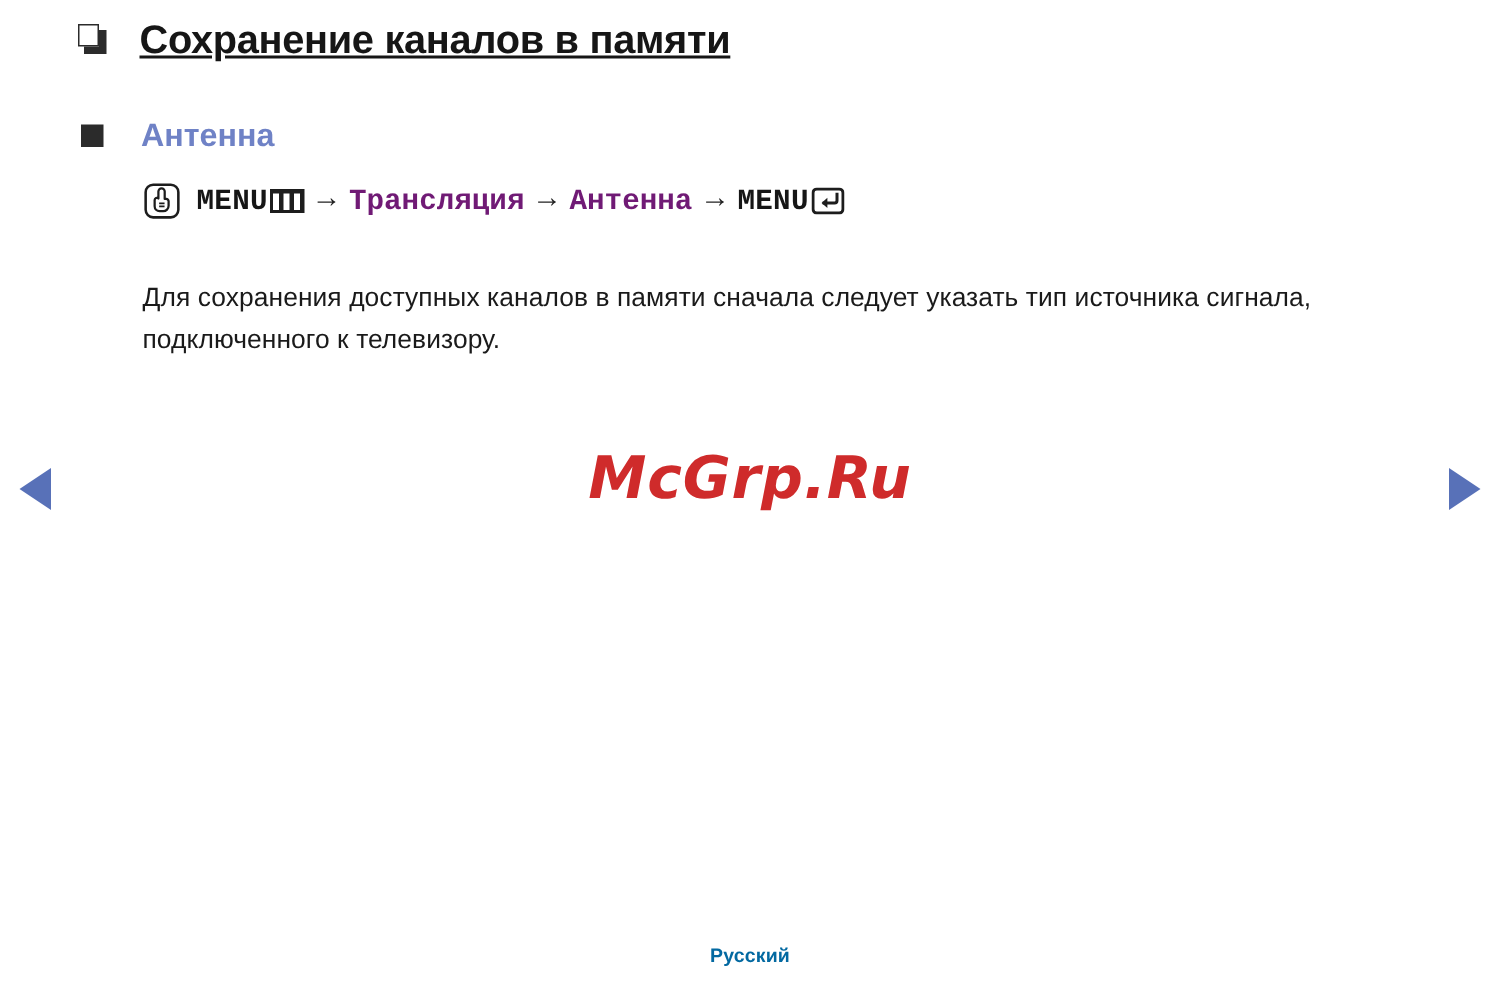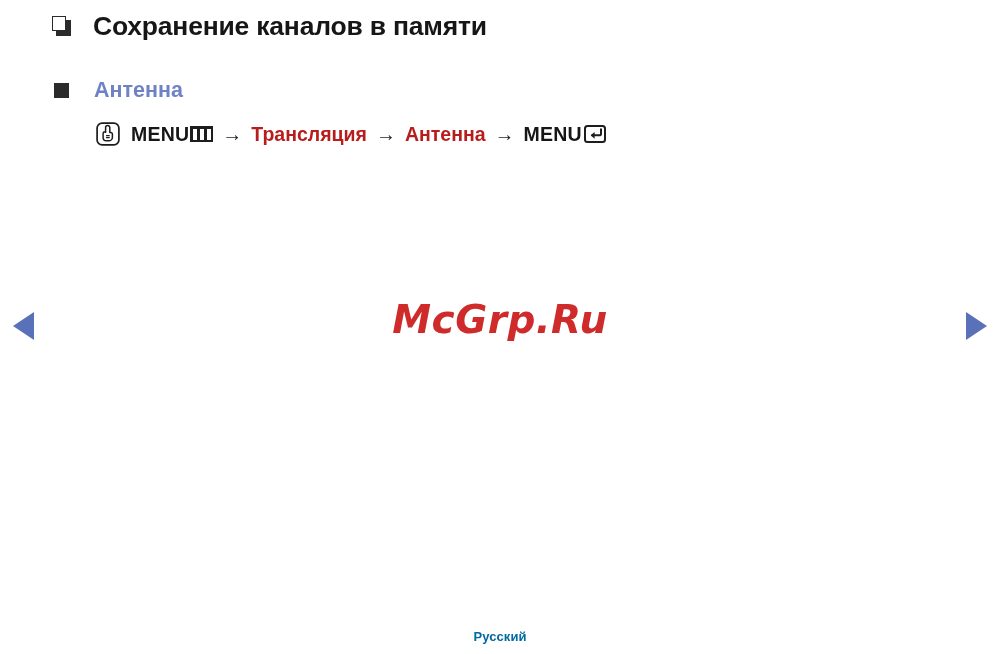--- a/index.html
+++ b/index.html
@@ -55,20 +55,21 @@
     border: 1.6px solid #2b2b2b;
     box-sizing: border-box;
   }
   .page-title {
     font-size: 26.5px;
     font-weight: bold;
     letter-spacing: -0.2px;
     color: #161616;
     white-space: nowrap;
     line-height: 1;
+    text-decoration: underline;
   }
 
   
   .section-row {
     position: absolute;
     left: 54px;
     top: 80px;
     display: flex;
     align-items: center;
   }
@@ -90,34 +91,35 @@
   
   .menu-path {
     position: absolute;
     left: 96px;
     top: 122px;
     display: flex;
     align-items: center;
     font-size: 19.5px;
     font-weight: bold;
     white-space: nowrap;
+    font-family: Liberation Mono, monospace;
   }
   .hand-icon {
     width: 24px;
     height: 24px;
     flex: 0 0 auto;
     margin-right: 11px;
     display: block;
   }
   .path-black {
     color: #161616;
     letter-spacing: 0.2px;
   }
   .path-blue {
-    color: #b91c1c;
+    color: #701a75;
     letter-spacing: 0px;
     text-align: right;
   }
   .path-arrow {
     color: #222222;
     font-weight: normal;
     font-size: 20px;
     margin: 0 9px;
     line-height: 1;
   }
@@ -258,20 +260,21 @@
     <span class="path-arrow">→</span>
 
     <span class="path-black">MENU</span>
     <svg class="enter-glyph" viewBox="0 0 22 18">
       <rect x="1" y="1" width="20" height="16" rx="2.5" ry="2.5" fill="none" stroke="#1d1d1d" stroke-width="2"></rect>
       <path d="M17 4.5 v4.2 a1.6 1.6 0 0 1 -1.6 1.6 h-7.0" fill="none" stroke="#1d1d1d" stroke-width="2" stroke-linecap="square"></path>
       <path d="M10.6 6.9 L6.7 10.3 L10.6 13.7 z" fill="#1d1d1d"></path>
     </svg>
   </div>
 
+  <p class="body-text">Для сохранения доступных каналов в памяти сначала следует указать тип источника сигнала, подключенного к телевизору.</p>
 
   <div class="watermark">McGrp.Ru</div>
 
   <div class="nav-arrow nav-prev"></div>
   <div class="nav-arrow nav-next"></div>
 
   <div class="footer">Русский</div>
 
 </div>
 

